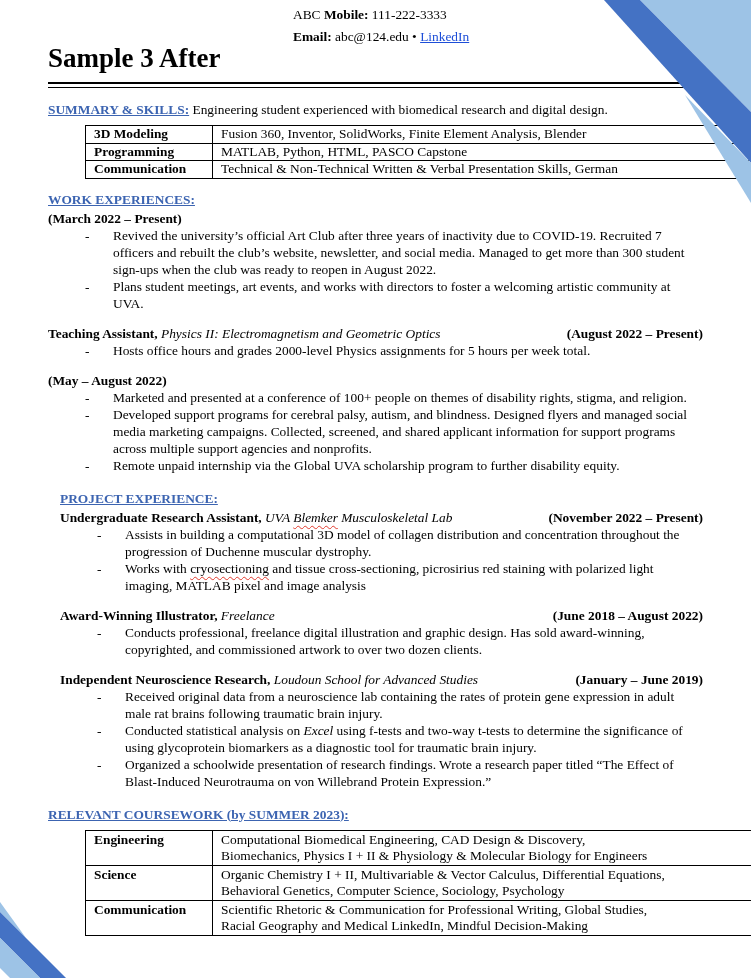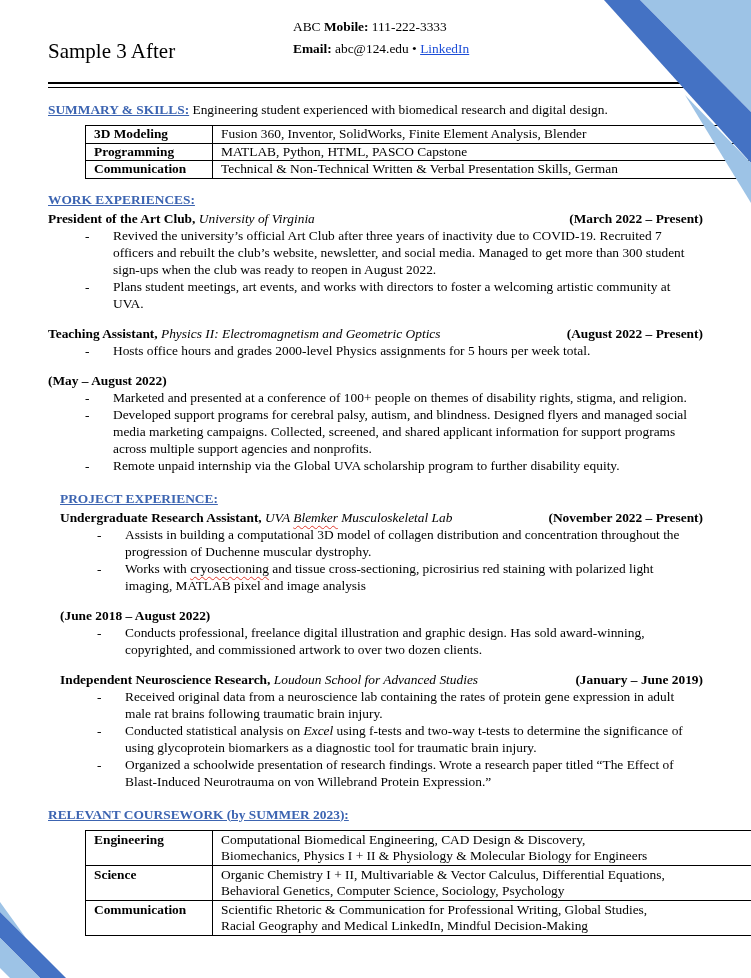--- a/index.html
+++ b/index.html
@@ -5,22 +5,22 @@
   html,body{margin:0;padding:0;background:#888;}
   .page{position:relative;width:751px;height:978px;background:#fff;margin:0 auto;
         font-family:"Liberation Serif","DejaVu Serif",serif;font-size:13.4px;color:#000;
         overflow:hidden;line-height:17px;}
   .content{padding:0 48px;}
   .ribbon{position:absolute;z-index:5;}
   .rb-tr{top:0;right:0;}
   .rb-bl{left:0;bottom:0;}
   
   .header{position:relative;padding-top:22px;height:54px;}
-  .title{font-size:21px;font-weight:normal;line-height:32px;margin-top:13px;}
-  .contact{position:absolute;left:245px;top:16px;line-height:22px;}
+  .title{font-size:27px;font-weight:bold;line-height:32px;margin-top:20px;}
+  .contact{position:absolute;left:245px;top:4px;line-height:22px;}
   .b{font-weight:bold;}
   .i{font-style:italic;}
   .link{color:#1d4ed8;text-decoration:underline;cursor:pointer;}
   .rule{height:3px;border-top:2px solid #000;border-bottom:1px solid #000;margin-top:6px;width:655px;}
   
   .sec-heading{color:#3C64B1;font-weight:bold;text-decoration:underline;}
   .heading-line{margin:13px 0 0 0;}
   .sec{margin-top:12px;}
   
   table{border-collapse:collapse;margin:7px 0 0 37px;width:700px;}
@@ -87,21 +87,20 @@
             </tr>
       </tbody>
         </table>
     </div>
 
     <div class="sec">
       <div class="sec-heading">WORK EXPERIENCES:</div>
 
       <div class="entry">
         <div class="ehead">
-          <span class="etitle"><span class="b">President of the Art Club,</span><span class="i"> University of Virginia</span></span>
           <span class="date">(March 2022 – Present)</span>
         </div>
         <div class="bullets">
           <div class="bullet">
               <span class="dash">-</span>
               <span class="btext">Revived the university’s official Art Club after three years of inactivity due to COVID-19. Recruited 7 officers and rebuilt the club’s website, newsletter, and social media. Managed to get more than 300 student sign-ups when the club was ready to reopen in August 2022.</span>
             </div>
           <div class="bullet">
               <span class="dash">-</span>
               <span class="btext">Plans student meetings, art events, and works with directors to foster a welcoming artistic community at UVA.</span>
@@ -158,20 +157,21 @@
             </div>
           <div class="bullet">
               <span class="dash">-</span>
               <span class="btext"><span>Works with </span><span class="sp">cryosectioning</span><span> and tissue cross-sectioning, picrosirius red staining with polarized light imaging, MATLAB pixel and image analysis</span></span>
             </div>
         </div>
       </div>
 
       <div class="entry">
         <div class="ehead">
+          <span class="etitle"><span class="b">Award-Winning Illustrator,</span><span class="i"> Freelance</span></span>
           <span class="date">(June 2018 – August 2022)</span>
         </div>
         <div class="bullets">
           <div class="bullet">
               <span class="dash">-</span>
               <span class="btext">Conducts professional, freelance digital illustration and graphic design. Has sold award-winning, copyrighted, and commissioned artwork to over two dozen clients.</span>
             </div>
         </div>
       </div>
 

